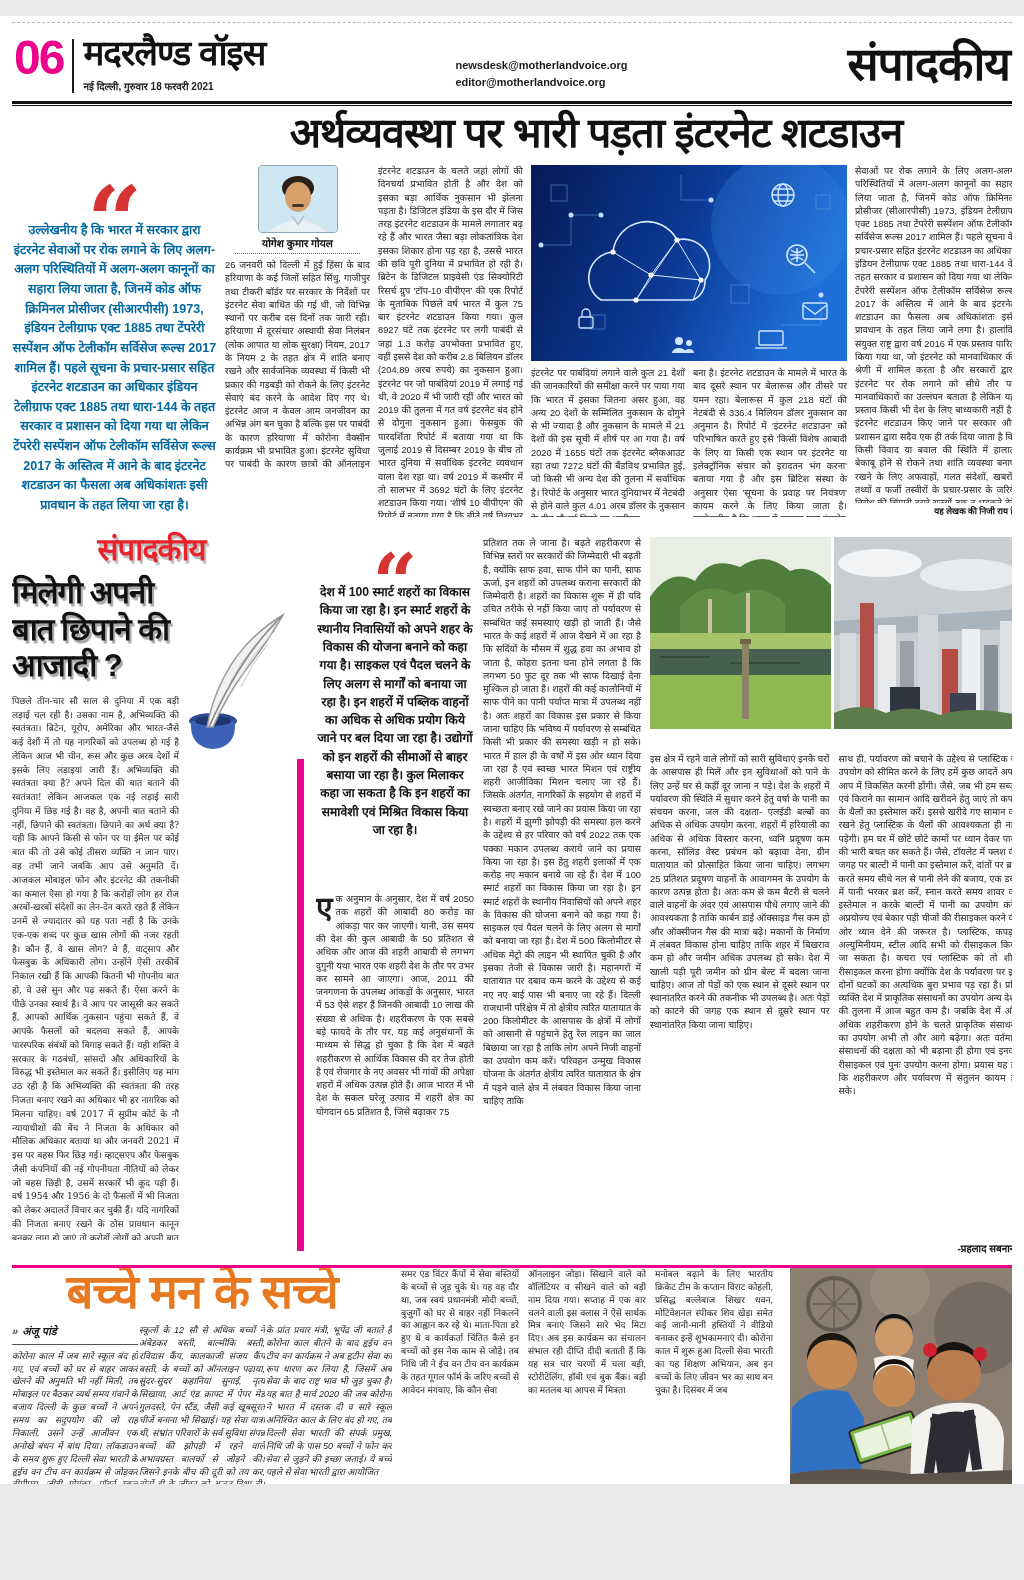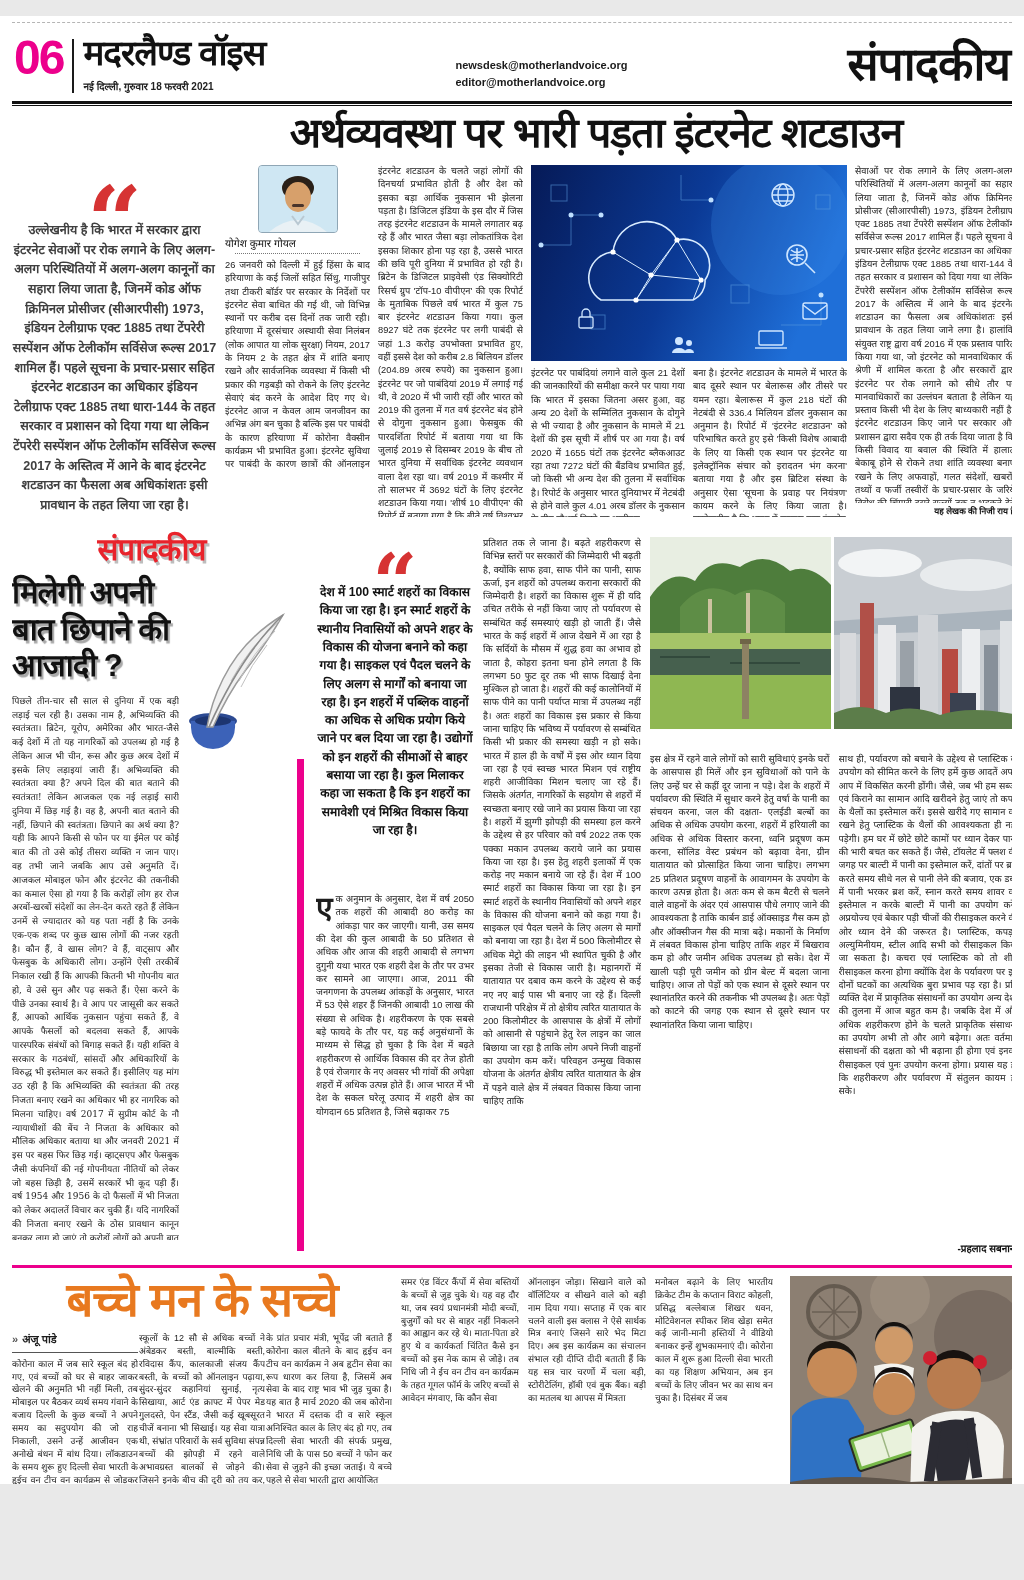--- a/index.html
+++ b/index.html
@@ -24,24 +24,24 @@
   
   .newstext { font-size:9.3px; line-height:1.43; text-align:justify; color:#1d1d1d; overflow:hidden; }
   .q-open, .q-close { font-family:"DejaVu Serif", serif; color:#d63333; font-weight:bold; display:block; }
 
   
   .a1 { margin:6px 12px 0; }
   .a1-headline { font-size:41px; font-weight:800; text-align:center; padding-left:168px; line-height:1.05; letter-spacing:-1px; }
   .a1-body { display:flex; gap:8px; margin-top:10px; height:352px; overflow:hidden; }
   .a1-quotecol { width:205px; flex:none; }
   .a1-quotecol .q-open  { font-size:96px; height:56px; line-height:1.18; text-align:center; overflow:hidden; }
-  .pull-quote-1 { font-size:12.6px; font-weight:700; line-height:1.56; text-align:center; color:#404040; }
+  .pull-quote-1 { font-size:12.6px; font-weight:700; line-height:1.56; text-align:center; color:#0369a1; }
   .a1-col { width:145px; flex:none; }
   .photo-box { width:80px; height:68px; margin:0 auto 3px; border:1px solid #8fa6b5; border-radius:4px; overflow:hidden; background:#cfe7f3; }
-  .byline-name { font-size:10.5px; font-weight:400; }
+  .byline-name { font-size:10.5px; font-weight:700; text-align:center; }
   .byline-dots { border-top:1px dotted #777; width:86%; margin:3px auto 5px; }
   .a1-mega { width:316px; flex:none; display:flex; flex-direction:column; gap:6px; }
   .a1-img { height:196px; overflow:hidden; }
   .a1-img svg { display:block; }
   .a1-mega-cols { display:flex; gap:8px; flex:1; overflow:hidden; }
   .a1-mega-cols .newstext { flex:1; }
   .a1-lastcol { width:160px; flex:none; display:flex; flex-direction:column; }
   .disclaimer { font-size:8.6px; font-weight:700; text-align:right; margin-top:2px; }
 
   
@@ -62,24 +62,24 @@
   .pull-quote-2 { font-size:12.2px; font-weight:700; line-height:1.5; text-align:center; }
   .dropcap { float:left; font-size:30px; font-weight:800; line-height:0.85; padding:2px 3px 0 0; }
   .env-cola { width:158px; flex:none; }
   .env-mega { flex:1; display:flex; flex-direction:column; gap:24px; }
   .env-img { height:192px; overflow:hidden; }
   .env-mega-cols { display:flex; gap:9px; flex:1; overflow:hidden; }
   .env-mega-cols .newstext { flex:1; }
   .author-sig { font-size:10px; font-weight:800; text-align:right; margin-top:3px; }
 
   
-  .bottom { margin:10px 12px 0; border-top:3px solid #ec008c; padding-top:8px; display:flex; gap:9px; height:238px; overflow:hidden; }
+  .bottom { margin:10px 12px 0; border-top:3px solid #ec008c; display:flex; gap:9px; height:238px; overflow:hidden; }
   .b-left { width:380px; flex:none; display:flex; flex-direction:column; }
   .b-headline { color:#e8791f; font-size:47px; font-weight:800; text-align:center; line-height:1; letter-spacing:-1px; margin:0 0 9px; }
-  .b-left-cols { display:flex; gap:1px; flex:1; overflow:hidden; }
+  .b-left-cols { display:flex; gap:1px; flex:1; overflow:hidden;font-style:italic; }
   .b-left-cols .newstext { flex:1; font-size:9px; }
   .b-byline { font-size:11px; font-weight:700; border-bottom:1px solid #555; padding-bottom:4px; margin-bottom:5px; }
   .b-byline .mark { color:#555; margin-right:4px; }
   .b-col { width:118px; flex:none; font-size:9px; }
   .b-imgwrap { width:222px; flex:none; margin-left:auto; display:flex; flex-direction:column; }
   .b-img { height:222px; overflow:hidden; }
 
   
   .footer { margin:12px 12px 0; border-top:2px solid #222; padding-top:24px; }
   .footer-text { font-size:9.4px; line-height:1.55; text-align:justify; color:#111; }

